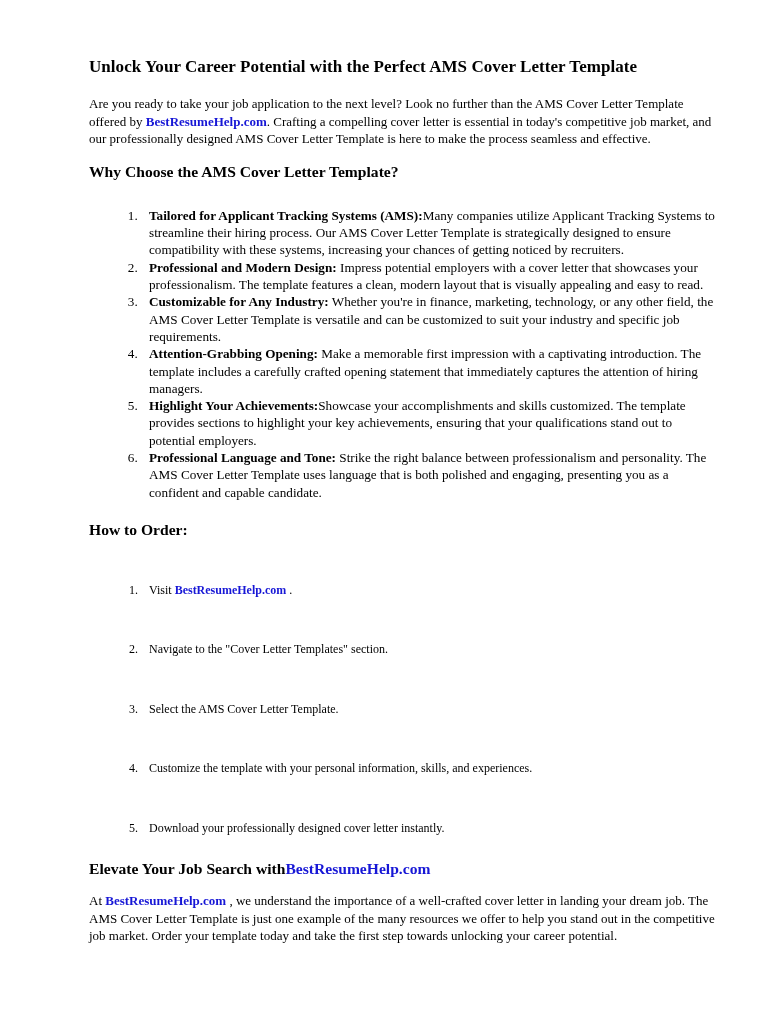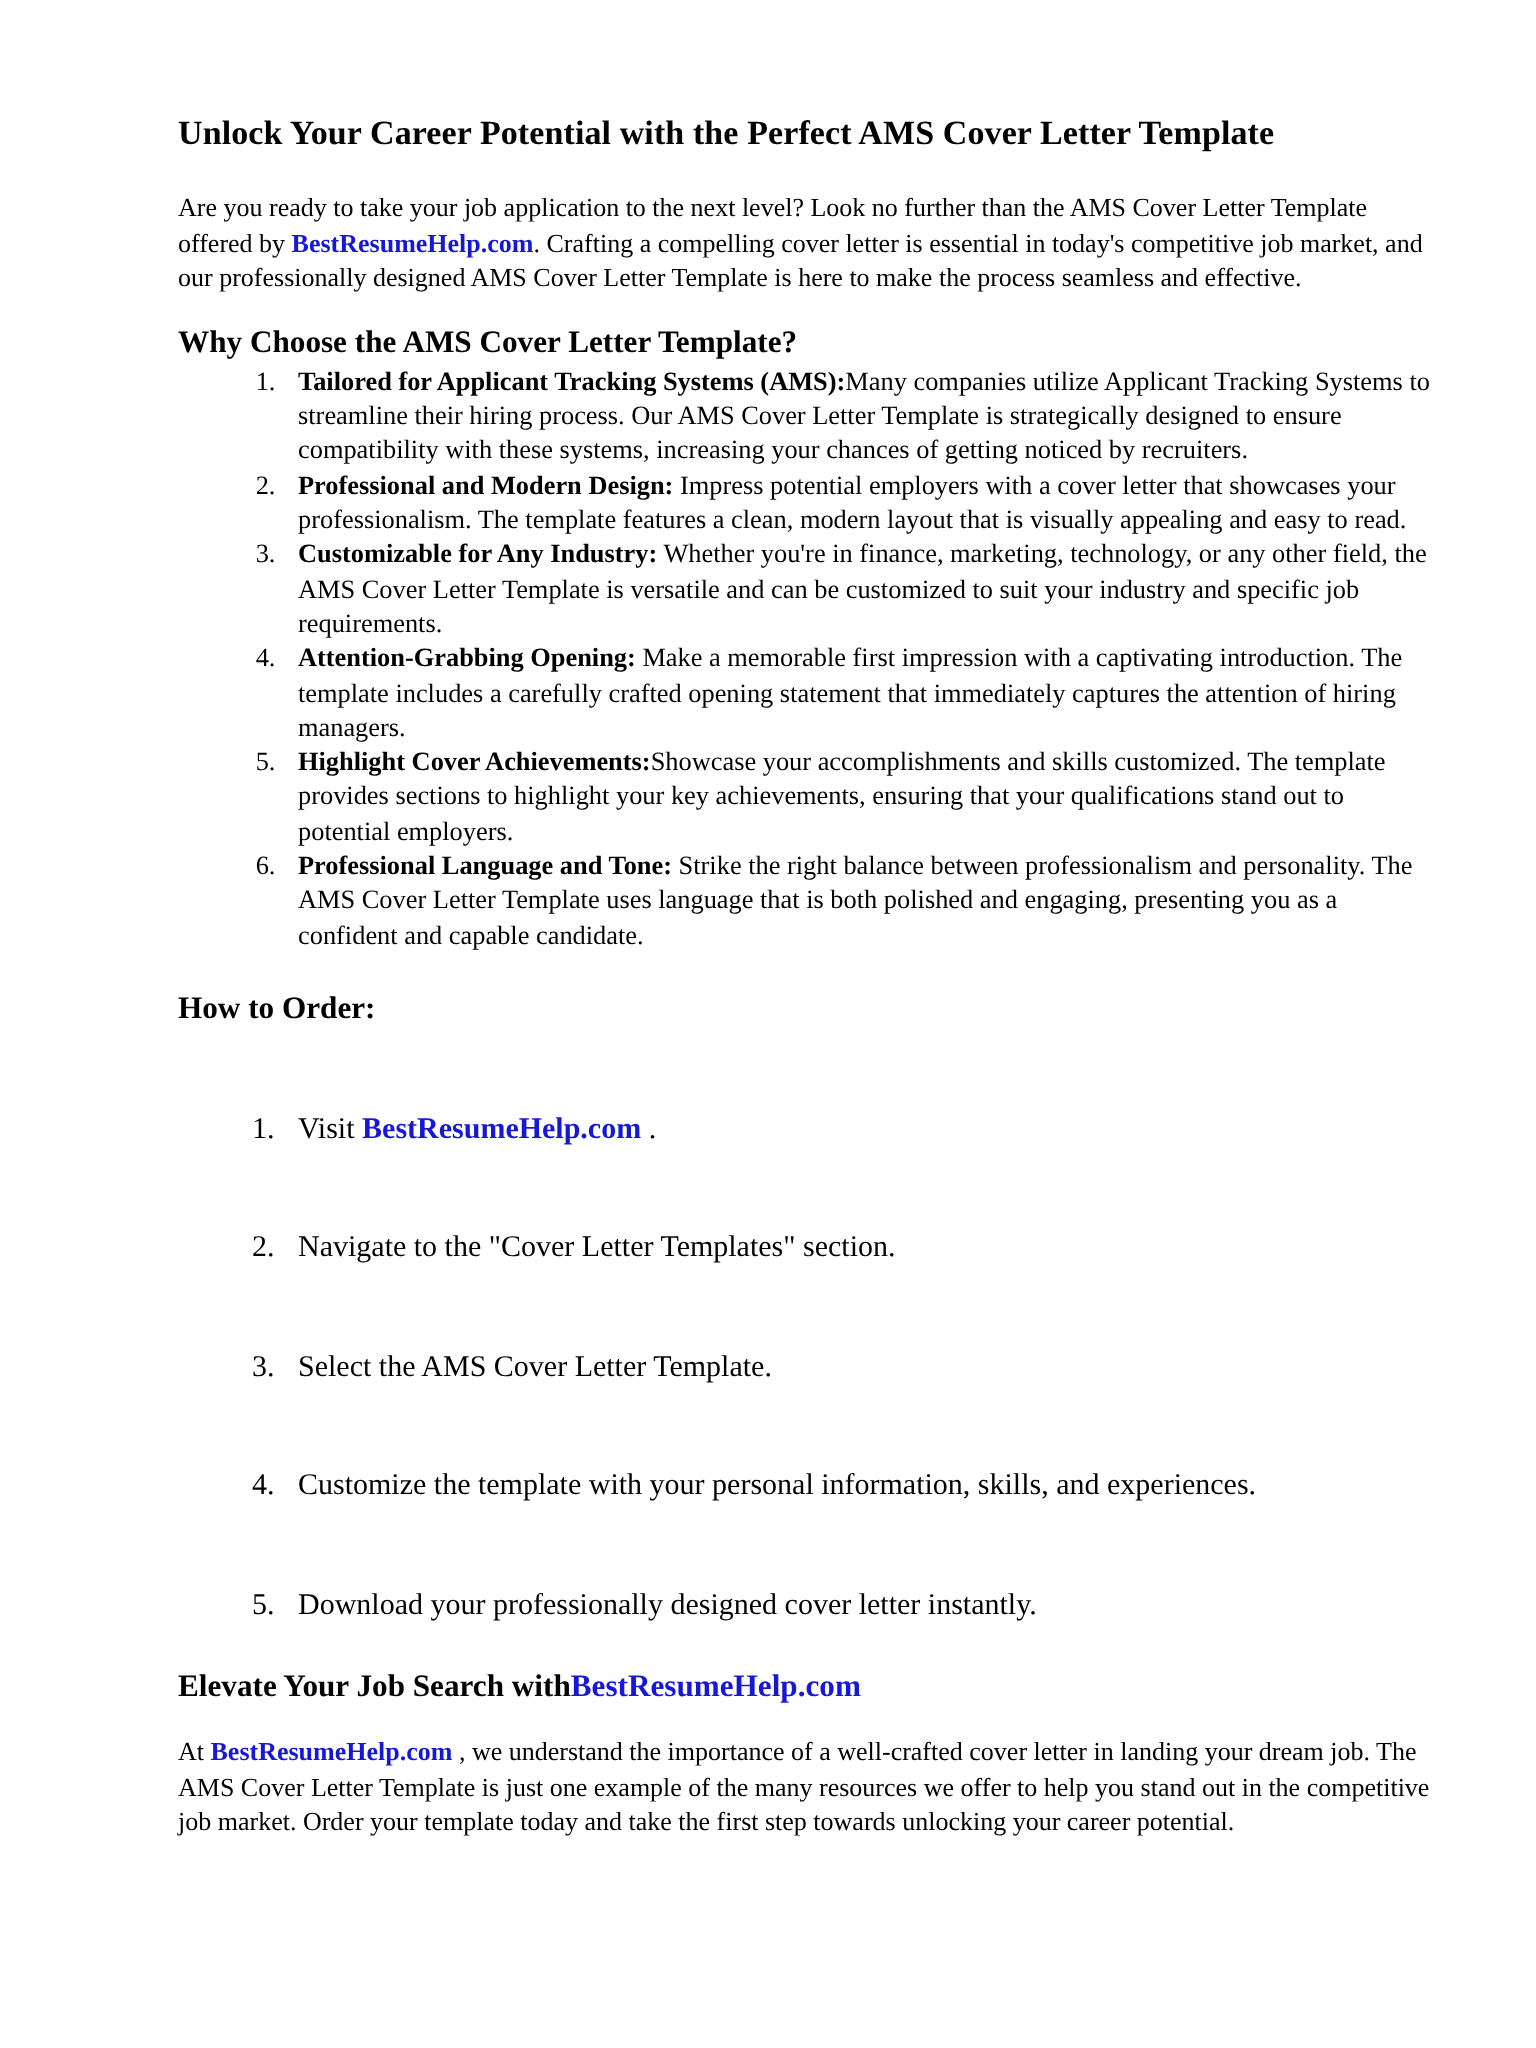--- a/index.html
+++ b/index.html
@@ -37,21 +37,21 @@
     text-align: left;
     max-width: 628px;
   }
   h2.section-heading {
     font-size: 15.6px;
     font-weight: bold;
     line-height: 1.2;
     margin: 0 0 14px 0;
   }
   h2.section-heading.tight {
-    margin-bottom: 0;
+    margin-bottom: 25px;
   }
   h2.section-heading.order-heading {
     margin-top: 20px;
     margin-bottom: 14px;
   }
   h2.section-heading.elevate-heading {
     margin-top: 22px;
     margin-bottom: 14px;
   }
   ol.features {
@@ -66,21 +66,21 @@
     margin: 0 0 0 0;
     padding-left: 8px;
   }
   ol.steps {
     margin: 0;
     padding: 0 0 0 52px;
     list-style-type: decimal;
     max-width: 600px;
   }
   ol.steps > li {
-    font-size: 15px;
+    font-size: 12px;
     line-height: 17.6px;
     padding-left: 8px;
     margin-top: 42px;
   }
   .lbl {
     font-weight: bold;
   }
   a.site-link,
   .site-link {
     color: #1717d6;
@@ -100,21 +100,21 @@
 
   <p class="body-para"><span>Are you ready to take your job application to the next level? Look no further than the AMS Cover Letter Template offered by </span><a href="#" class="site-link">BestResumeHelp.com</a><span>. Crafting a compelling cover letter is essential in today's competitive job market, and our professionally designed AMS Cover Letter Template is here to make the process seamless and effective.</span></p>
 
   <h2 class="section-heading tight">Why Choose the AMS Cover Letter Template?</h2>
 
   <ol class="features">
     <li><span class="lbl">Tailored for Applicant Tracking Systems (AMS):</span><span>Many companies utilize Applicant Tracking Systems to streamline their hiring process. Our AMS Cover Letter Template is strategically designed to ensure compatibility with these systems, increasing your chances of getting noticed by recruiters.</span></li>
     <li><span class="lbl">Professional and Modern Design:</span><span> Impress potential employers with a cover letter that showcases your professionalism. The template features a clean, modern layout that is visually appealing and easy to read.</span></li>
     <li><span class="lbl">Customizable for Any Industry:</span><span> Whether you're in finance, marketing, technology, or any other field, the AMS Cover Letter Template is versatile and can be customized to suit your industry and specific job requirements.</span></li>
     <li><span class="lbl">Attention-Grabbing Opening:</span><span> Make a memorable first impression with a captivating introduction. The template includes a carefully crafted opening statement that immediately captures the attention of hiring managers.</span></li>
-    <li><span class="lbl">Highlight Cover Achievements:</span><span>Showcase your accomplishments and skills customized. The template provides sections to highlight your key achievements, ensuring that your qualifications stand out to potential employers.</span></li>
+    <li><span class="lbl">Highlight Your Achievements:</span><span>Showcase your accomplishments and skills customized. The template provides sections to highlight your key achievements, ensuring that your qualifications stand out to potential employers.</span></li>
     <li><span class="lbl">Professional Language and Tone:</span><span> Strike the right balance between professionalism and personality. The AMS Cover Letter Template uses language that is both polished and engaging, presenting you as a confident and capable candidate.</span></li>
   </ol>
 
   <h2 class="section-heading order-heading">How to Order:</h2>
 
   <ol class="steps">
     <li><span>Visit </span><a href="#" class="site-link">BestResumeHelp.com</a><span> .</span></li>
     <li><span>Navigate to the "Cover Letter Templates" section.</span></li>
     <li><span>Select the AMS Cover Letter Template.</span></li>
     <li><span>Customize the template with your personal information, skills, and experiences.</span></li>

